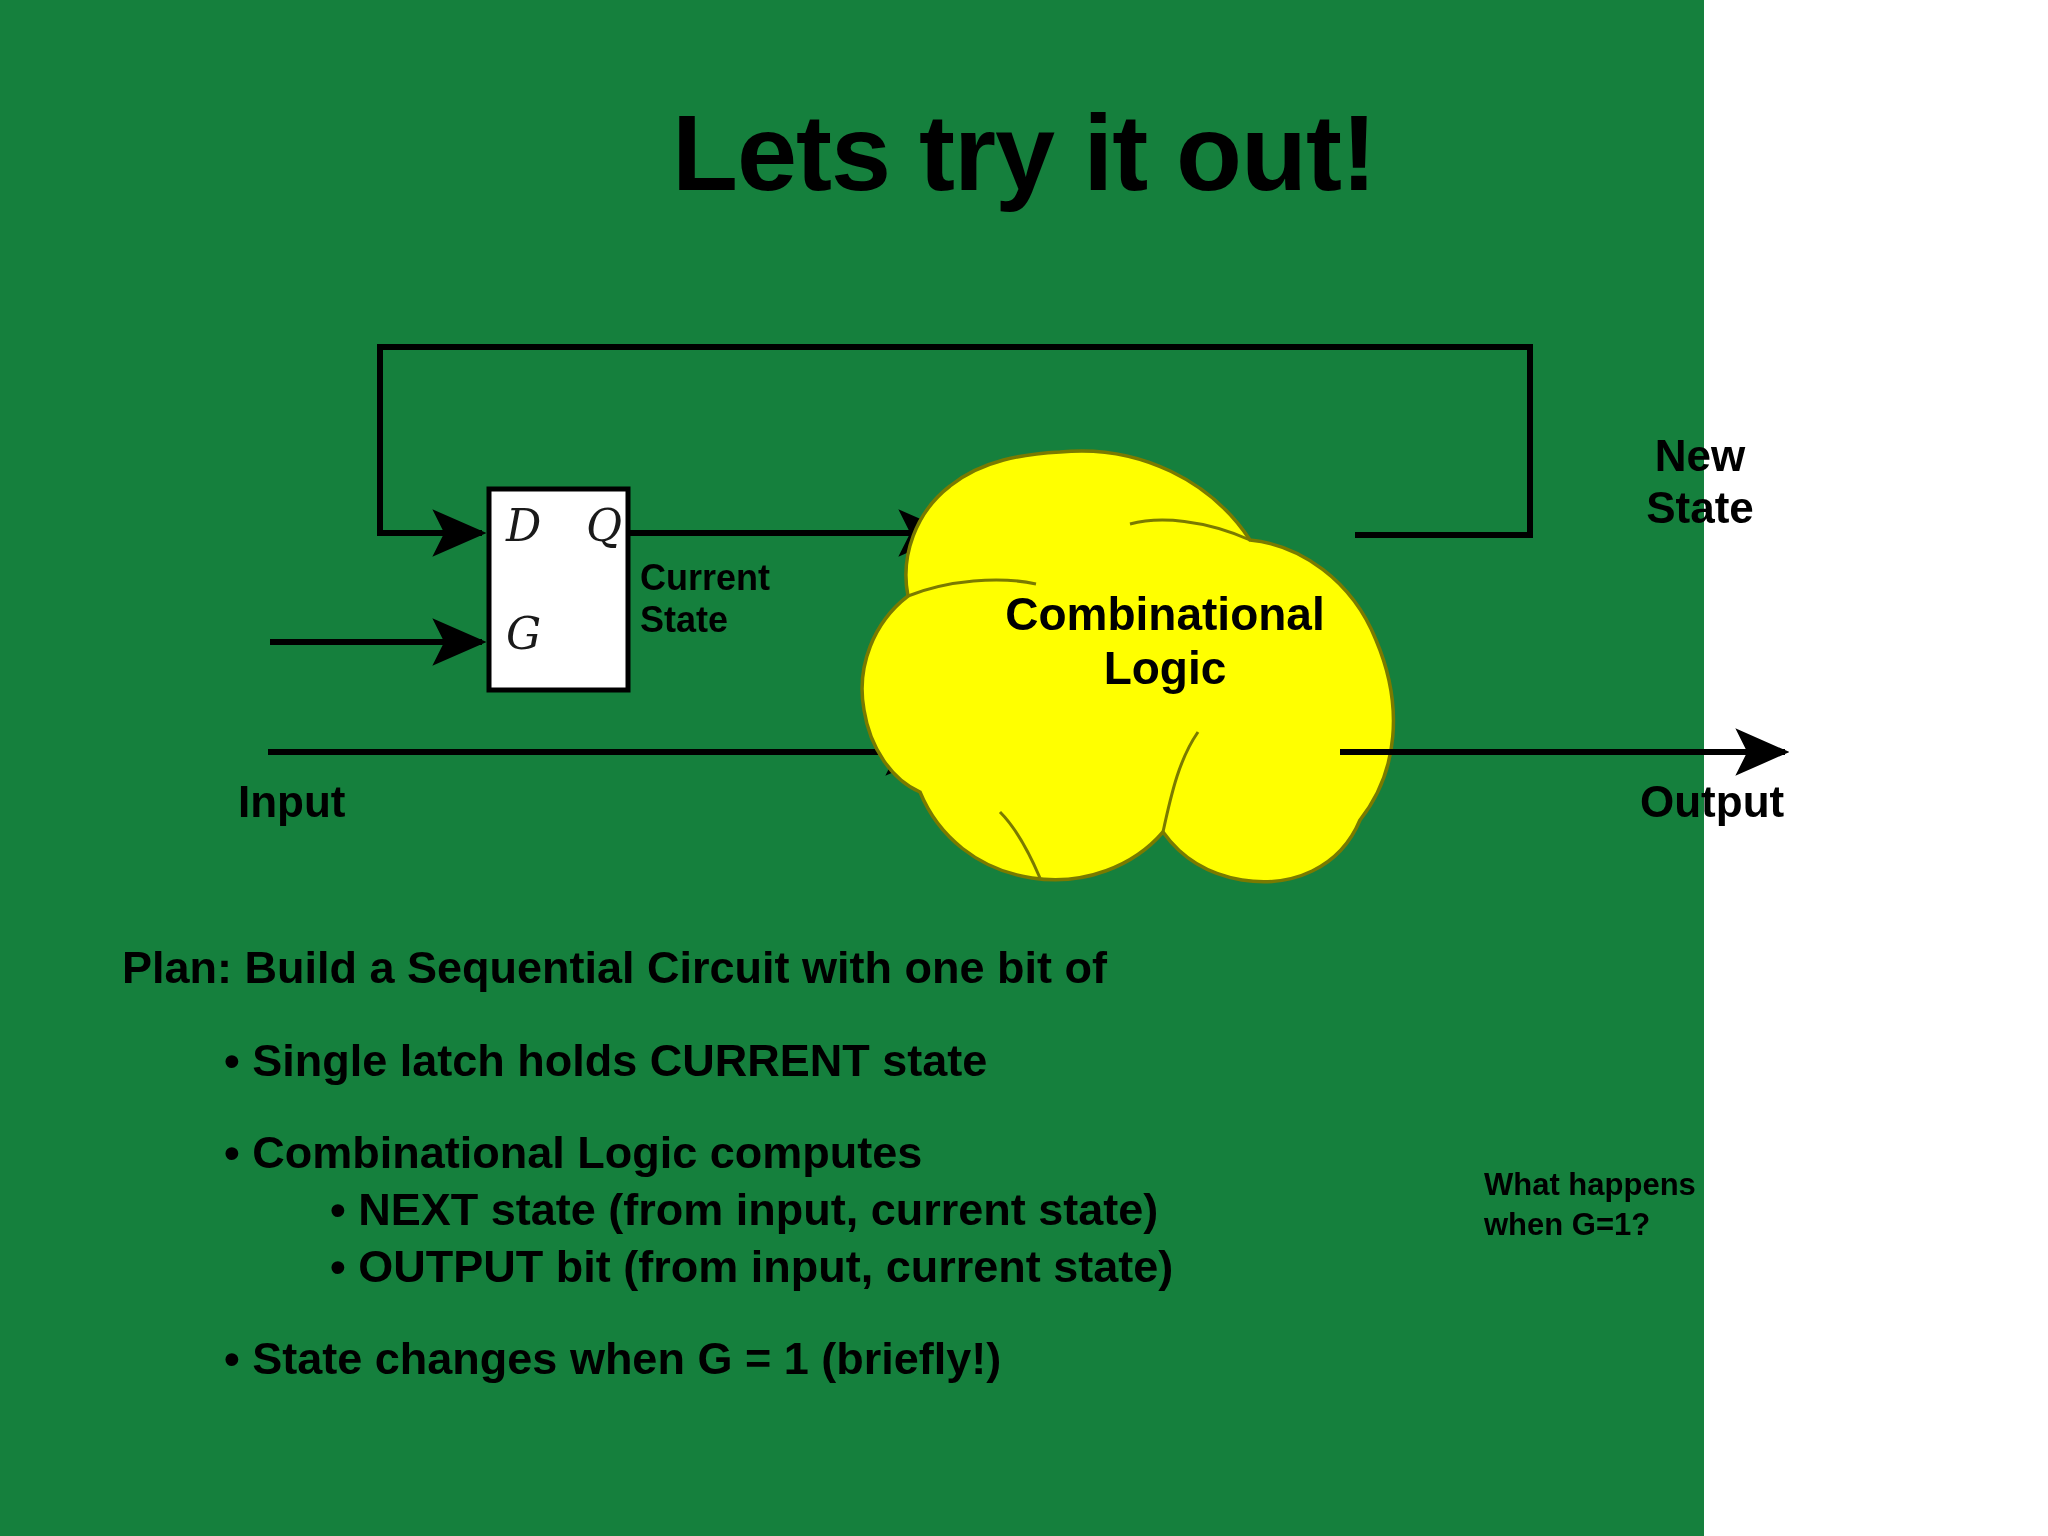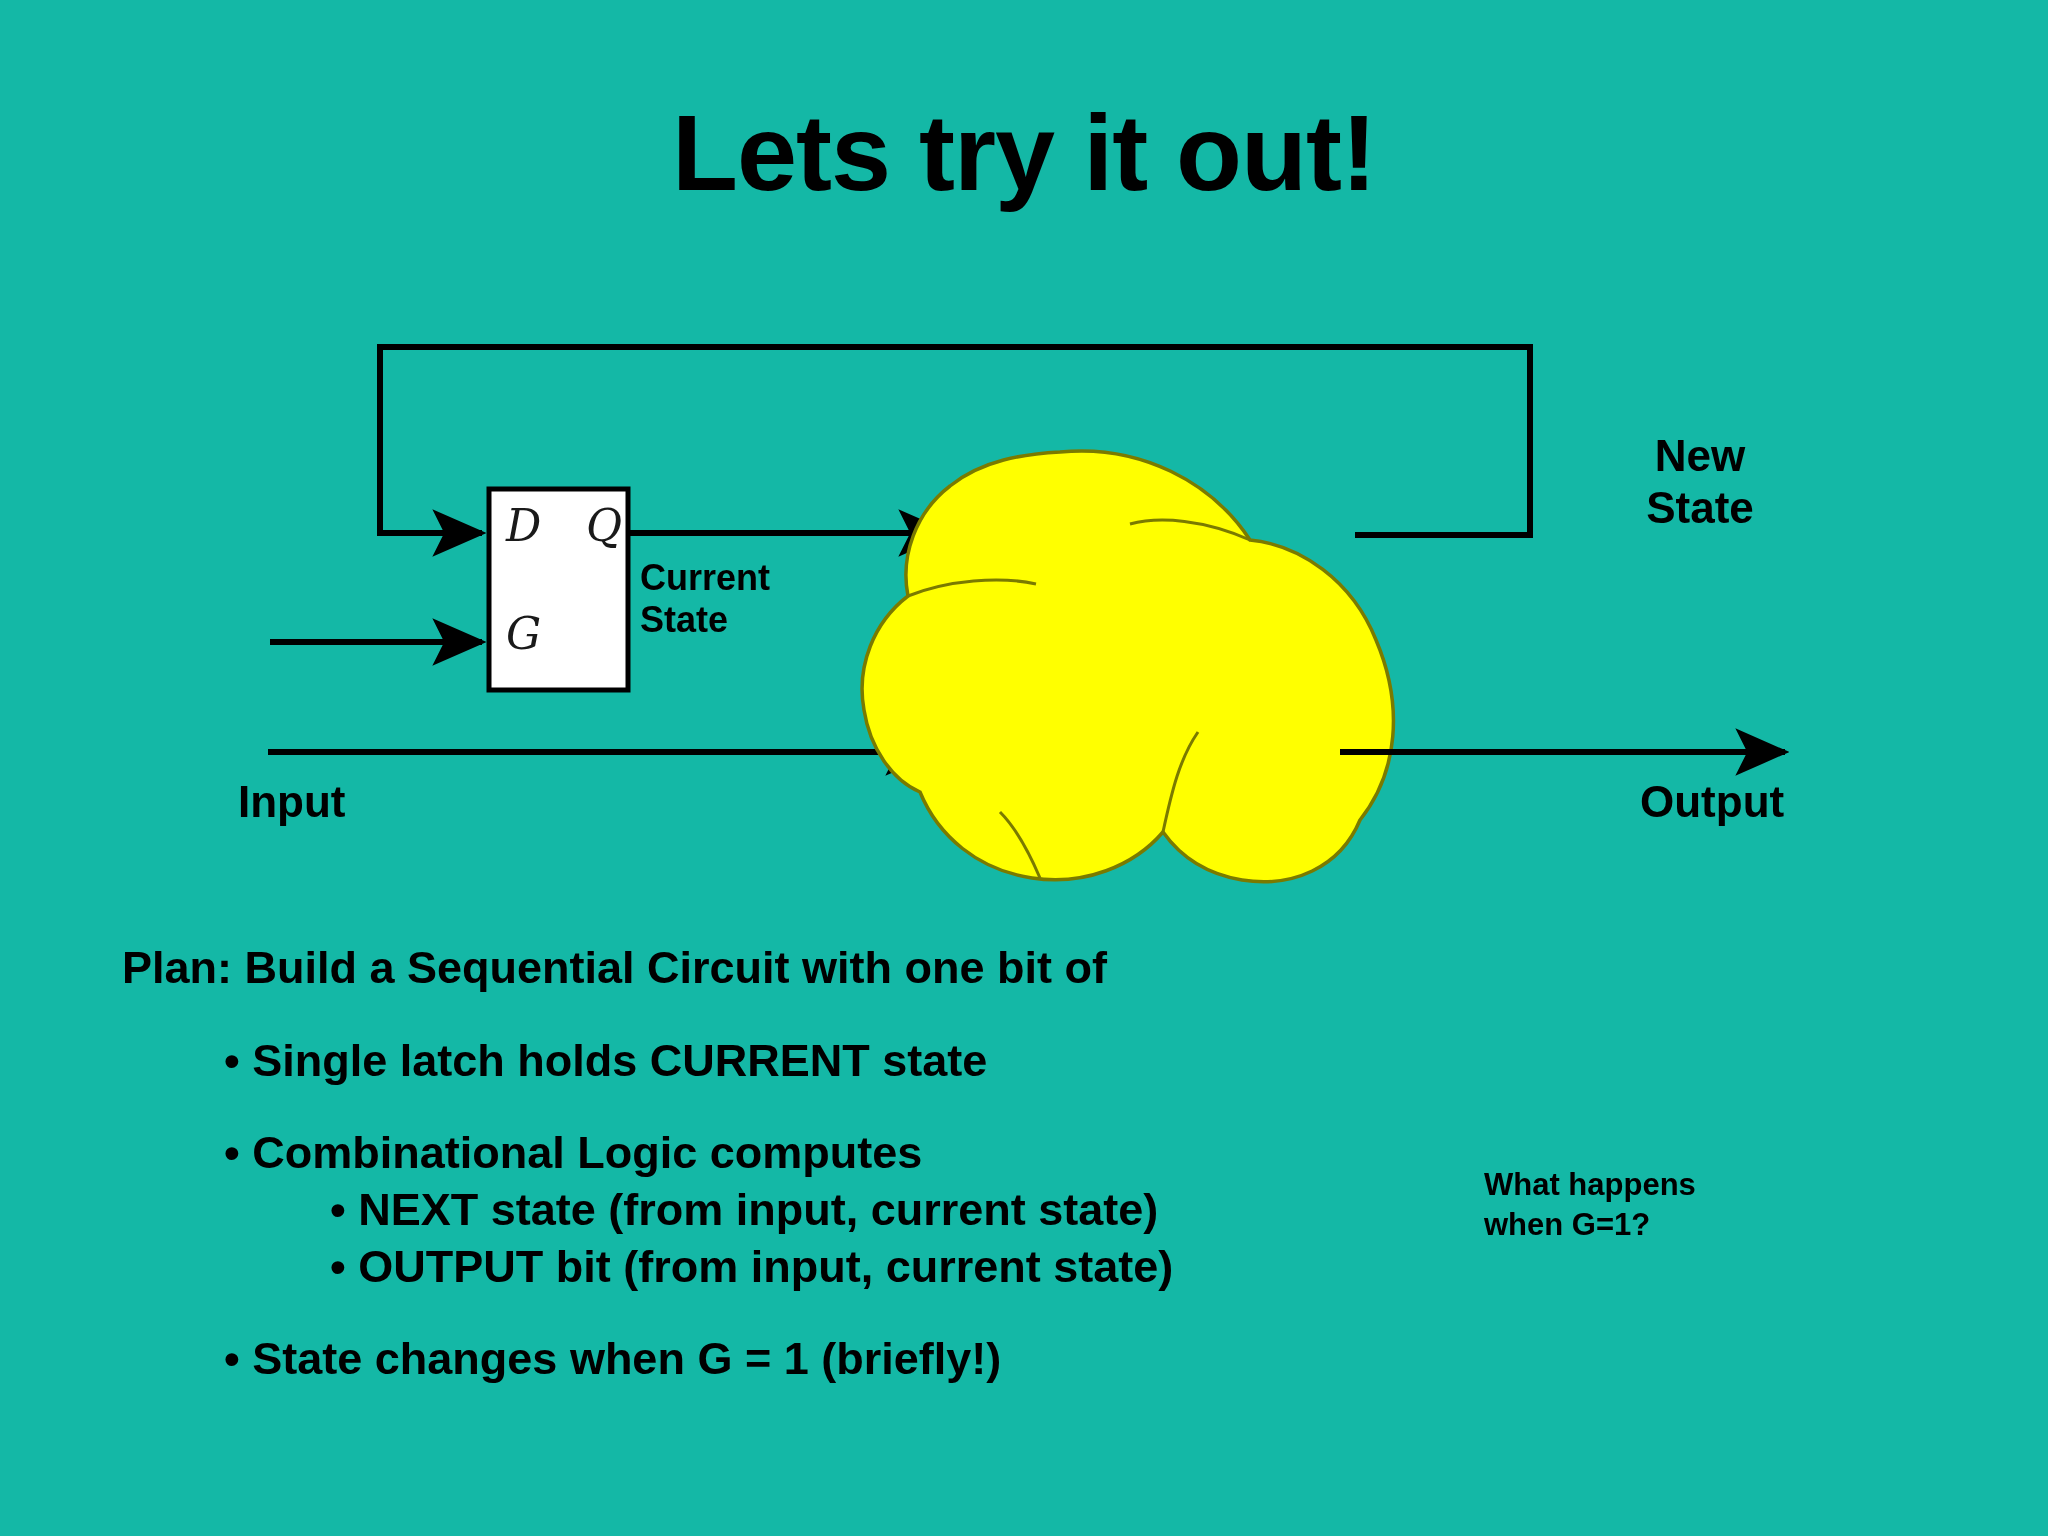--- a/index.html
+++ b/index.html
@@ -11,23 +11,23 @@
     width: 2048px;
     height: 1536px;
     position: relative;
     overflow: hidden;
     font-family: "Liberation Sans", sans-serif;
     color: #000000;
   }
   .slide {
     position: absolute;
     left: 0; top: 0;
-    width: 2048px;
+    width: 1704px;
     height: 1536px;
-    background: #14b8a6;
+    background: #15803d;
   }
 
   
   .title {
     position: absolute;
     left: 0;
     top: 96px;
     width: 2048px;
     text-align: center;
     font-size: 108px;
@@ -196,20 +196,24 @@
     <div class="diag-label" id="label-new-state">
       <div>New</div>
       <div>State</div>
     </div>
 
     <div class="diag-label" id="label-current-state">
       <div>Current</div>
       <div>State</div>
     </div>
 
+    <div class="diag-label" id="label-combinational">
+      <div>Combinational</div>
+      <div>Logic</div>
+    </div>
 
     <div class="diag-label" id="label-input">Input</div>
 
     <div class="diag-label" id="label-output">Output</div>
   </div>
 
   <div class="body-text">
     <div class="plan-line">Plan: Build a Sequential Circuit with one bit of</div>
     <div id="bullet-list">
         <div class="bullet-row lvl1"><span class="bullet-dot">• </span><span>Single latch holds CURRENT state</span></div>

